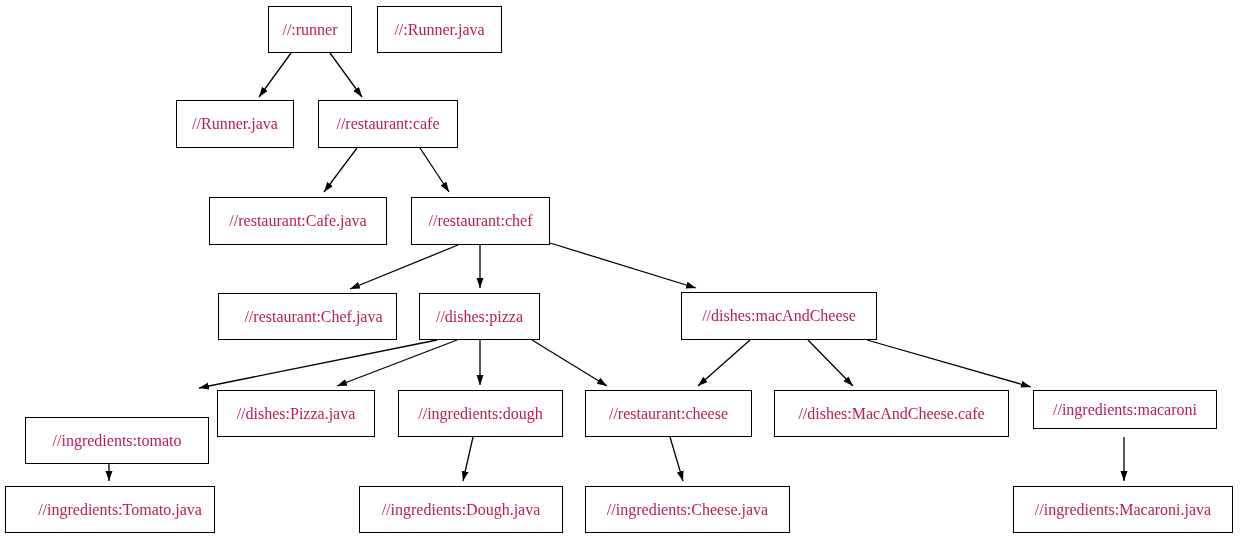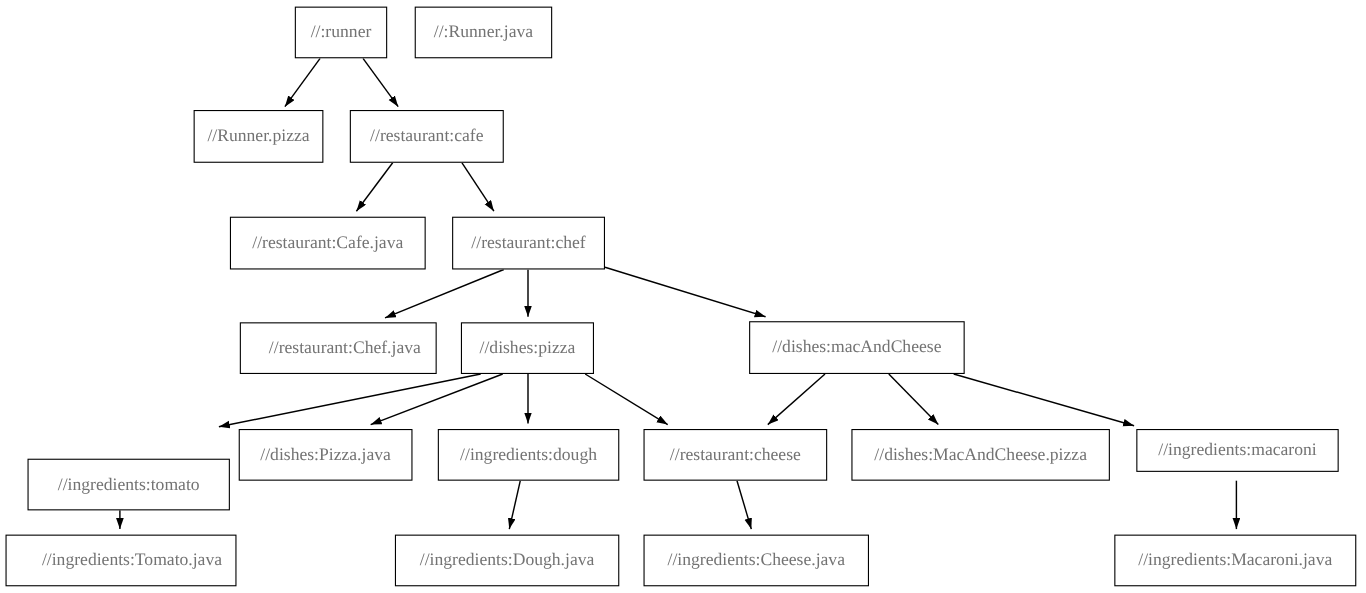--- a/index.html
+++ b/index.html
@@ -19,21 +19,21 @@
   }
   .node {
     position: absolute;
     box-sizing: border-box;
     border: 1.5px solid #000000;
     background: #ffffff;
     display: flex;
     align-items: center;
     justify-content: center;
     font-size: 16px;
-    color: #737373;
+    color: #be185d;
     white-space: nowrap;
     z-index: 1;
   }
   line.edge { stroke: #000000; stroke-width: 1.3px; }
 </style>
 </head>
 <body>
 
 <div class="canvas">
 
@@ -59,35 +59,35 @@
     <line class="edge" x1="867" y1="340" x2="1031" y2="387" marker-end="url(#arrow)"></line>
     <line class="edge" x1="109" y1="437" x2="109" y2="481" marker-end="url(#arrow)"></line>
     <line class="edge" x1="473" y1="437" x2="463" y2="481" marker-end="url(#arrow)"></line>
     <line class="edge" x1="670" y1="437" x2="683" y2="481" marker-end="url(#arrow)"></line>
     <line class="edge" x1="1124" y1="437" x2="1124" y2="481" marker-end="url(#arrow)"></line>
   </svg>
 
   <div class="node" style="left:268px; top:6px;   width:84px;  height:47px;">//:runner</div>
   <div class="node" style="left:377px; top:6px;   width:125px; height:47px;">//:Runner.java</div>
 
-  <div class="node" style="left:176px; top:100px; width:118px; height:48px;">//Runner.pizza</div>
+  <div class="node" style="left:176px; top:100px; width:118px; height:48px;">//Runner.java</div>
   <div class="node" style="left:318px; top:100px; width:140px; height:48px;">//restaurant:cafe</div>
 
   <div class="node" style="left:209px; top:197px; width:178px; height:48px;">//restaurant:Cafe.java</div>
   <div class="node" style="left:411px; top:197px; width:139px; height:48px;">//restaurant:chef</div>
 
   <div class="node" style="left:218px; top:293px; width:179px; height:47px;padding-left:12px;">//restaurant:Chef.java</div>
   <div class="node" style="left:419px; top:293px; width:121px; height:47px;">//dishes:pizza</div>
   <div class="node" style="left:681px; top:292px; width:196px; height:48px;">//dishes:macAndCheese</div>
 
   <div class="node" style="left:25px;   top:390px; width:184px; height:47px;margin-top:27px;">//ingredients:tomato</div>
   <div class="node" style="left:217px;  top:390px; width:158px; height:47px;">//dishes:Pizza.java</div>
   <div class="node" style="left:398px;  top:390px; width:165px; height:47px;">//ingredients:dough</div>
   <div class="node" style="left:585px;  top:390px; width:167px; height:47px;">//restaurant:cheese</div>
-  <div class="node" style="left:774px;  top:390px; width:235px; height:47px;">//dishes:MacAndCheese.pizza</div>
+  <div class="node" style="left:774px;  top:390px; width:235px; height:47px;">//dishes:MacAndCheese.cafe</div>
   <div class="node" style="left:1033px; top:390px; width:184px; height:39px;">//ingredients:macaroni</div>
 
   <div class="node" style="left:5px;    top:486px; width:210px; height:47px;padding-left:20px;">//ingredients:Tomato.java</div>
   <div class="node" style="left:359px;  top:486px; width:204px; height:47px;">//ingredients:Dough.java</div>
   <div class="node" style="left:585px;  top:486px; width:205px; height:47px;">//ingredients:Cheese.java</div>
   <div class="node" style="left:1013px; top:486px; width:220px; height:47px;">//ingredients:Macaroni.java</div>
 
 </div>
 
 </body></html>

